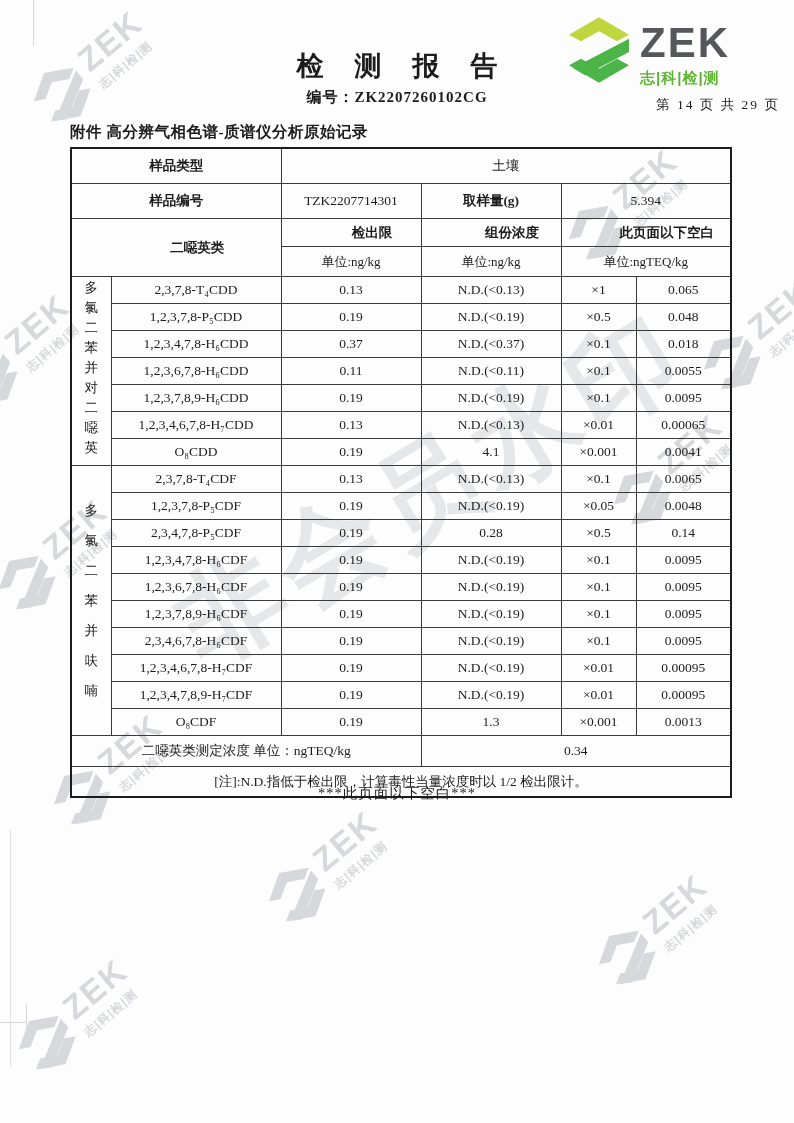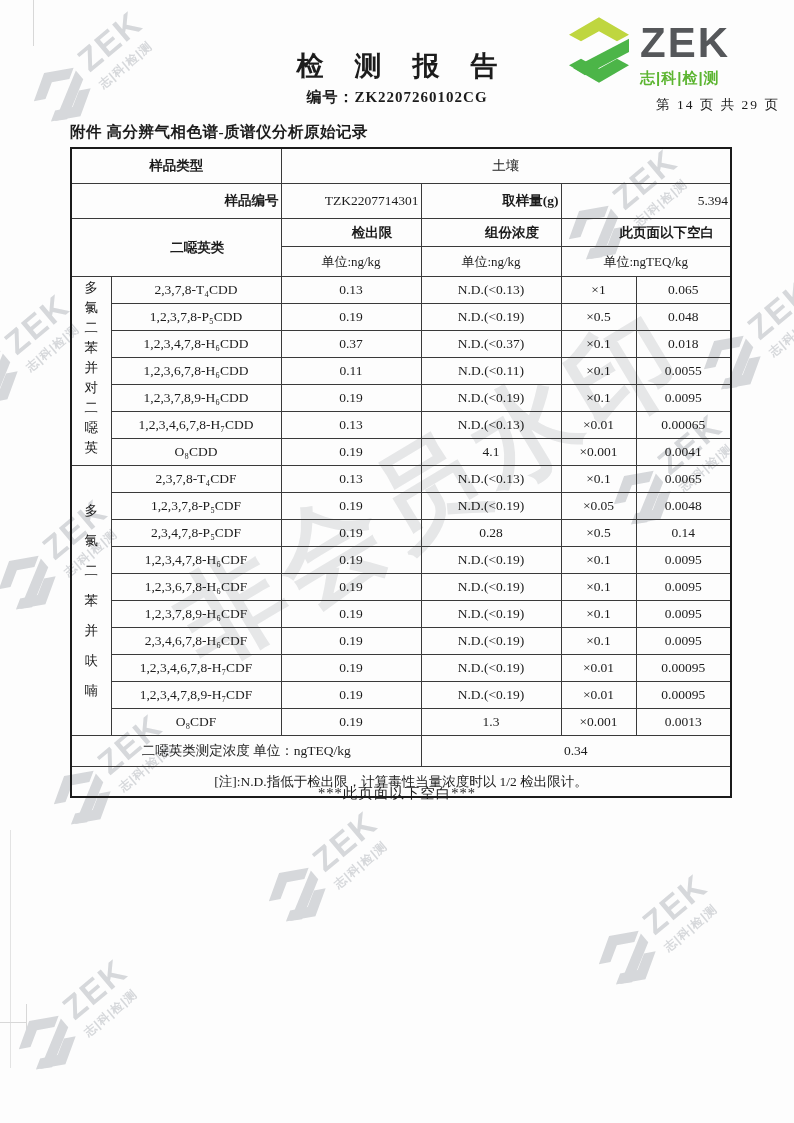--- a/index.html
+++ b/index.html
@@ -60,21 +60,21 @@
   }
   table.report td{
     border:1px solid #3a3a3a;
     text-align:center;vertical-align:middle;
     font-size:13.5px;padding:0 2px;background:transparent;
     overflow:hidden;
   }
   table.report{border:2.5px solid #1b1b1b;}
   td.bh{font-weight:bold;}
   tr.hr1 td{height:34px;}
-  tr.hr2 td{height:34px;text-align:right;}
+  tr.hr2 td{height:34px;}
   tr.hr3 td{height:27px;padding-left:44px;}
   tr.hr4 td{height:29px;font-size:13px;}
   #data-rows td{height:26px;}
   tr.sumr td{height:30px;}
   tr.noter td{height:29px;margin-left:6px;}
   td.vcell{padding:0;}
   .vwrap{display:flex;flex-direction:column;align-items:center;justify-content:center;}
   .vwrap div{line-height:1;}
   .g0 .vwrap div{height:20px;font-size:13.5px;}
   .g1 .vwrap div{height:30px;font-size:13.5px;padding-top:8px;box-sizing:border-box;}

